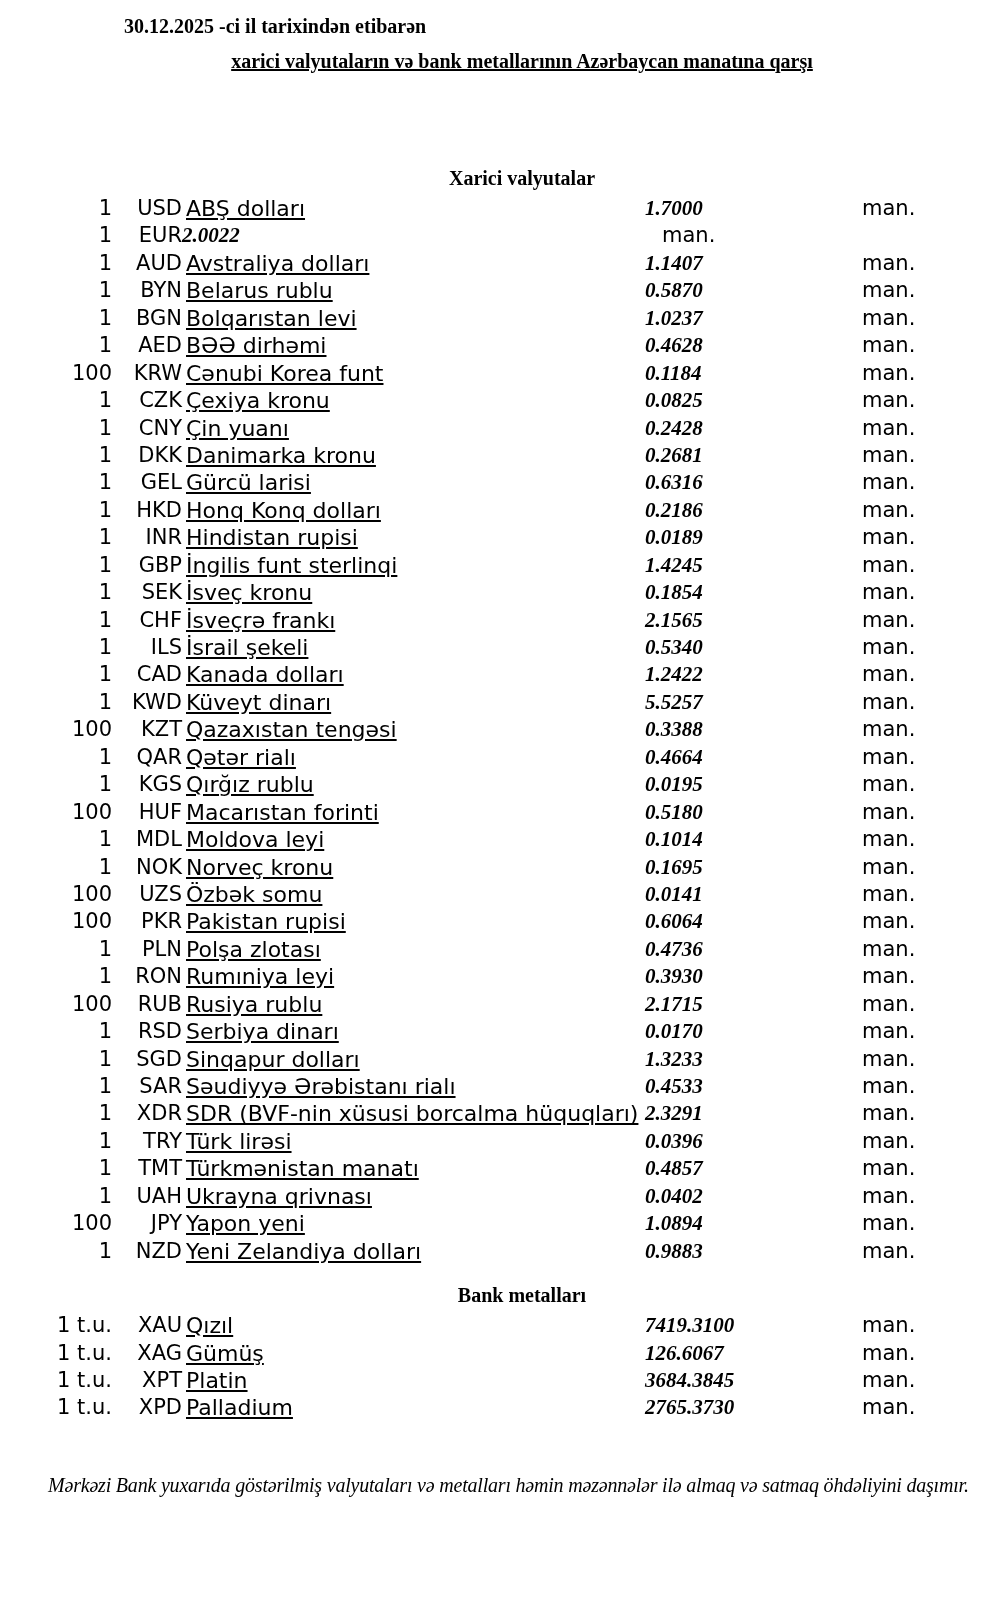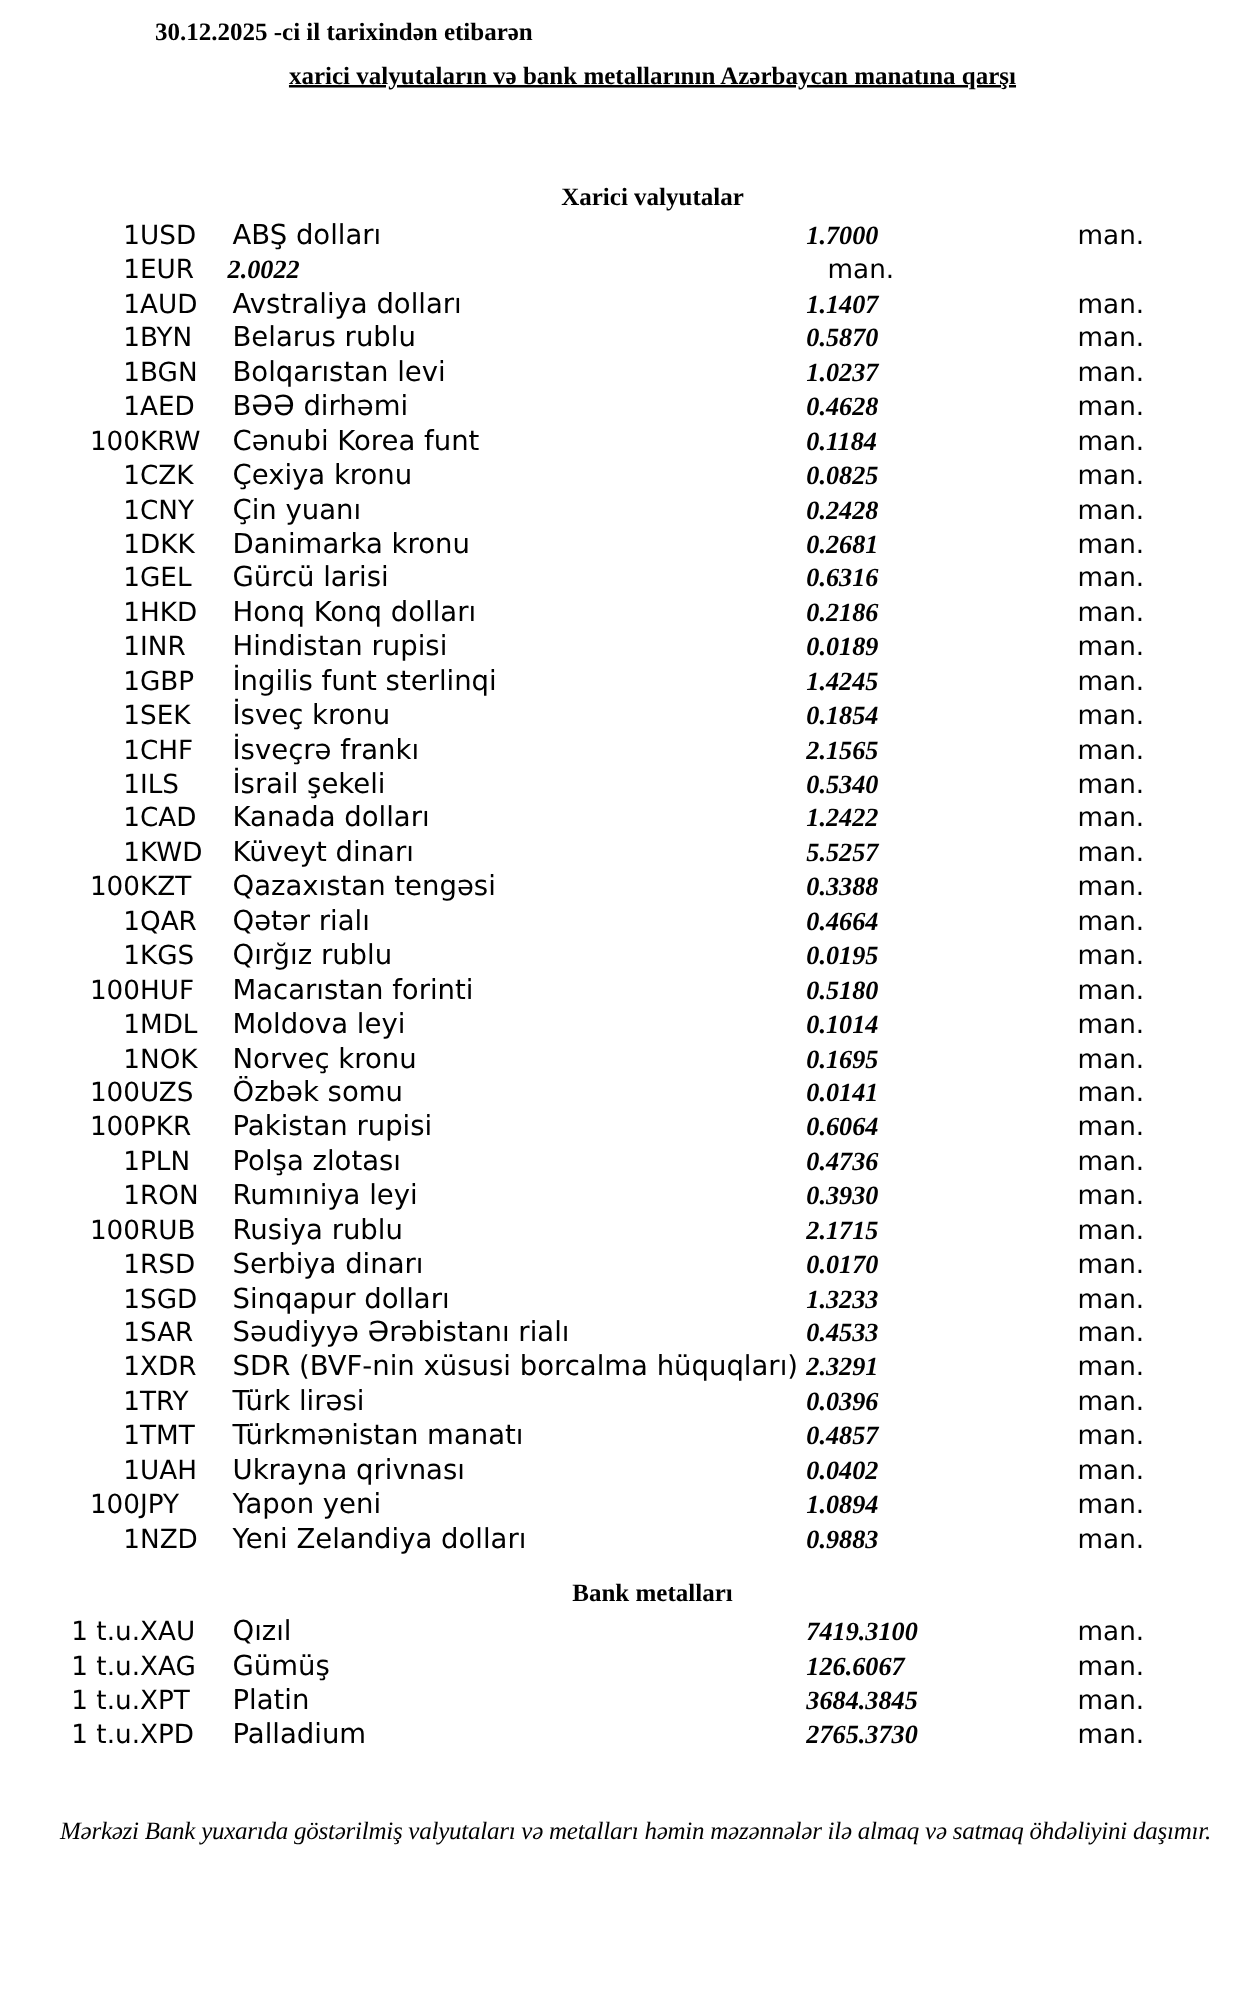--- a/index.html
+++ b/index.html
@@ -9,31 +9,31 @@
   
   .doc-title    { margin:55px 0 0 48px; text-align:center;
                   font:bold 28px/32px "Liberation Serif", serif; }
   .doc-date     { margin:13px 0 0 124px; 
                   font:bold 20px/26px "Liberation Serif", serif; }
   .doc-subtitle { margin:9px 0 0 48px; text-align:center;
                   font:bold 20px/26px "Liberation Serif", serif;text-decoration:underline; }
 
   .section-title { margin-left:48px; text-align:center;
                    font:bold 20px/26px "Liberation Serif", serif; }
-  .section-title.currencies { margin-top:71px; }
+  .section-title.currencies { margin-top:91px; }
   .section-title.metals     { margin-top:17px; }
 
   
   .rate-table { width:996px; margin-top:4px; }
   .row  { display:grid; grid-template-columns:112px 70px 463px 200px 151px;
           height:27.45px; align-items:center; }
   .cell { white-space:nowrap; }
   .qty  { text-align:right;  font:21px/27.45px "DejaVu Sans", sans-serif; }
-  .code { text-align:left; font:21px/27.45px "DejaVu Sans", sans-serif; }
-  .name { padding-left:4px;  font:22px/27.45px "DejaVu Sans", sans-serif; overflow:visible; }
+  .code { text-align:right; font:21px/27.45px "DejaVu Sans", sans-serif; }
+  .name { padding-left:4px;  font:22px/27.45px "DejaVu Sans", sans-serif; overflow:visible;text-decoration:underline; }
   .rate { text-align:left;  font:italic bold 21px/27.45px "Liberation Serif", serif; }
   .unit { padding-left:17px; font:21px/27.45px "DejaVu Sans", sans-serif; }
 
   .footer { margin:50px 0 0 48px; white-space:nowrap;
             font:italic 20px/26px "Liberation Serif", serif; letter-spacing:-0.2px; }
 </style>
 </head>
 <body>
 
 <div class="page">

